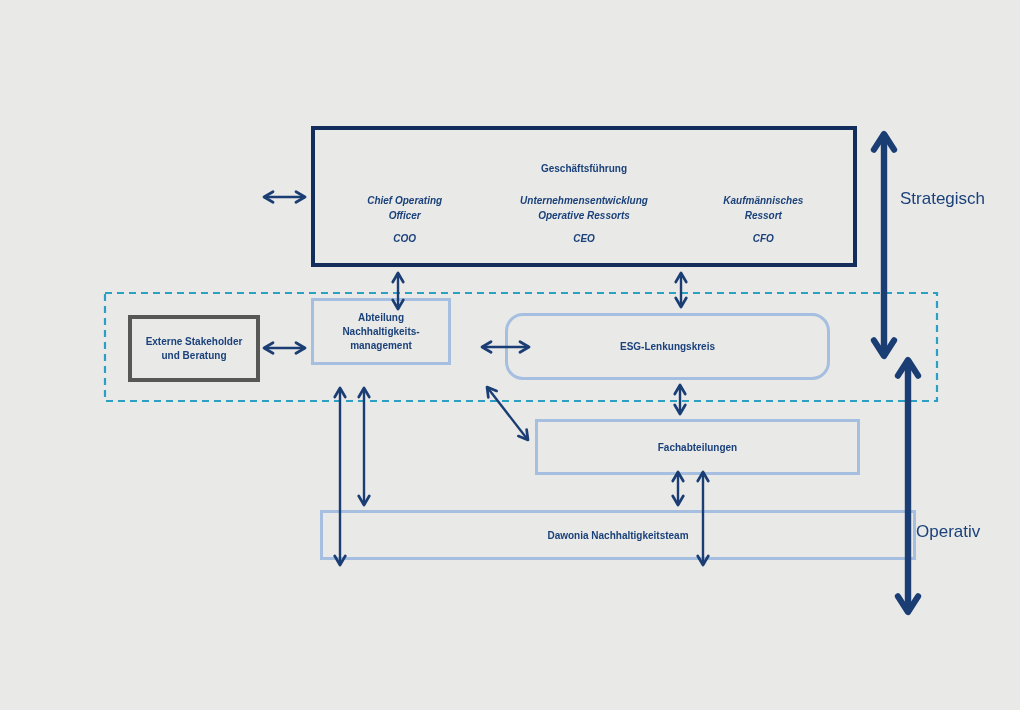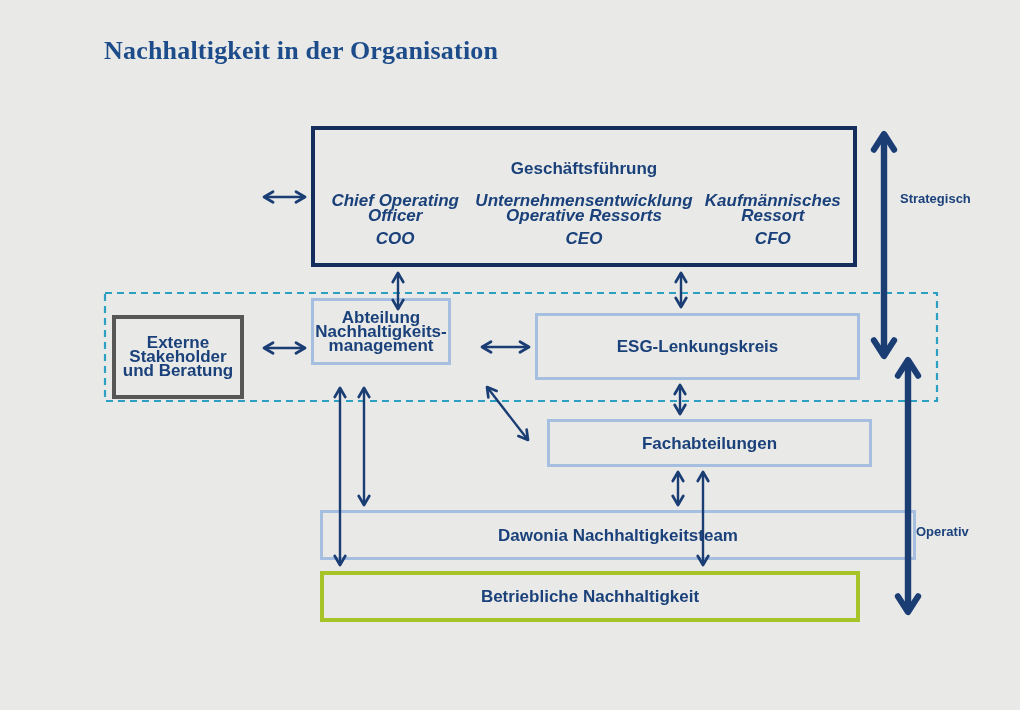--- a/index.html
+++ b/index.html
@@ -16,64 +16,63 @@
     font-weight:700;font-size:26px;
     color:var(--title_navy,#1D4C8A);
     letter-spacing:0.2px;
   }
   .box{
     position:absolute;box-sizing:border-box;
     display:flex;flex-direction:column;
     align-items:center;justify-content:center;
     text-align:center;
     color:var(--text_navy,#1A417A);
-    font-weight:bold;font-size:17px;line-height:15px;
+    font-weight:bold;font-size:10px;line-height:15px;
   }
   .box span{display:block;}
   .box-aufsichtsrat{left:128px;top:126px;width:130px;height:141px;border:4px solid var(--cyan,#1E9CD8);}
   .box-gf{
     left:311px;top:126px;width:546px;height:141px;
     border:4px solid var(--navy_dark,#132E5C);
     justify-content:flex-start;
   }
   .gf-title{margin-top:31px;}
   .gf-roles{
     display:grid;grid-template-columns:1fr 1fr 1fr;
     width:100%;margin-top:17px;font-style:italic;
   }
   .gf-role{display:flex;flex-direction:column;align-items:center;}
   .gf-role .abbr{margin-top:8px;}
-  .box-externe{left:112px;top:315px;width:132px;height:84px;border:4px solid var(--gray,#575756);line-height:14px;}
+  .box-externe{left:128px;top:315px;width:132px;height:67px;border:4px solid var(--gray,#575756);line-height:14px;}
   .periwinkle{border:3px solid var(--periwinkle,#A6BFE0);}
   .box-abteilung{left:311px;top:298px;width:140px;height:67px;line-height:14px;align-items:center;}
-  .box-esg{left:535px;top:313px;width:325px;height:67px;line-height:15px;}
-  .box-fach{left:535px;top:419px;width:325px;height:48px;margin-left:12px;}
+  .box-esg{left:505px;top:313px;width:325px;height:67px;line-height:15px;border-radius:18px;}
+  .box-fach{left:535px;top:419px;width:325px;height:56px;}
   .box-dawonia{left:320px;top:510px;width:596px;height:50px;}
   .box-betriebliche{left:320px;top:571px;width:540px;height:51px;border:4px solid var(--green,#A6C428);}
   .axis-label{
     position:absolute;
     color:var(--text_navy,#1A417A);
-    font-weight:bold;font-size:13px;line-height:14px;
+    font-weight:normal;font-size:17px;line-height:14px;
   }
   .label-strategisch{left:900px;top:192px;}
   .label-operativ{left:916px;top:525px;}
   .connector-layer{
     position:absolute;left:0;top:0;width:1020px;height:710px;
     pointer-events:none;z-index:5;
   }
   .arrow{stroke:var(--arrow_navy,#1A3E74);stroke-width:2.4;fill:none;}
   .arrow-thick{stroke:var(--arrow_navy,#1A3E74);stroke-width:6.4;fill:none;}
   .dashed-rect{stroke:var(--teal_dashed,#2BA0C2);stroke-width:2.2;fill:none;stroke-dasharray:7 5;}
 </style>
 </head>
 <body>
 
 <div class="canvas">
 
-  <h1 class="page-title">Nachhaltigkeit in der Organisation</h1>
 
 
   <div class="box box-gf">
     <span class="gf-title">Geschäftsführung</span>
     <div class="gf-roles">
       <div class="gf-role">
         <span>Chief Operating</span>
         <span>Officer</span>
         <span class="abbr">COO</span>
       </div>
@@ -106,23 +105,20 @@
   </div>
 
   <div class="box box-fach periwinkle">
     <span>Fachabteilungen</span>
   </div>
 
   <div class="box box-dawonia periwinkle">
     <span>Dawonia Nachhaltigkeitsteam</span>
   </div>
 
-  <div class="box box-betriebliche">
-    <span>Betriebliche Nachhaltigkeit</span>
-  </div>
 
   <div class="axis-label label-strategisch">Strategisch</div>
   <div class="axis-label label-operativ">Operativ</div>
 
   <svg class="connector-layer" viewBox="0 0 1020 710">
     <defs>
       <marker id="ah" viewBox="0 0 10 10" refX="8" refY="5" markerWidth="15" markerHeight="15" markerUnits="userSpaceOnUse" orient="auto-start-reverse">
         <path d="M2,1.5 L8,5 L2,8.5" fill="none" stroke="var(--arrow_navy,#1A3E74)" stroke-width="1.8" stroke-linecap="round" stroke-linejoin="round"></path>
       </marker>
       <marker id="ahb" viewBox="0 0 10 10" refX="8" refY="5" markerWidth="28" markerHeight="28" markerUnits="userSpaceOnUse" orient="auto-start-reverse">

